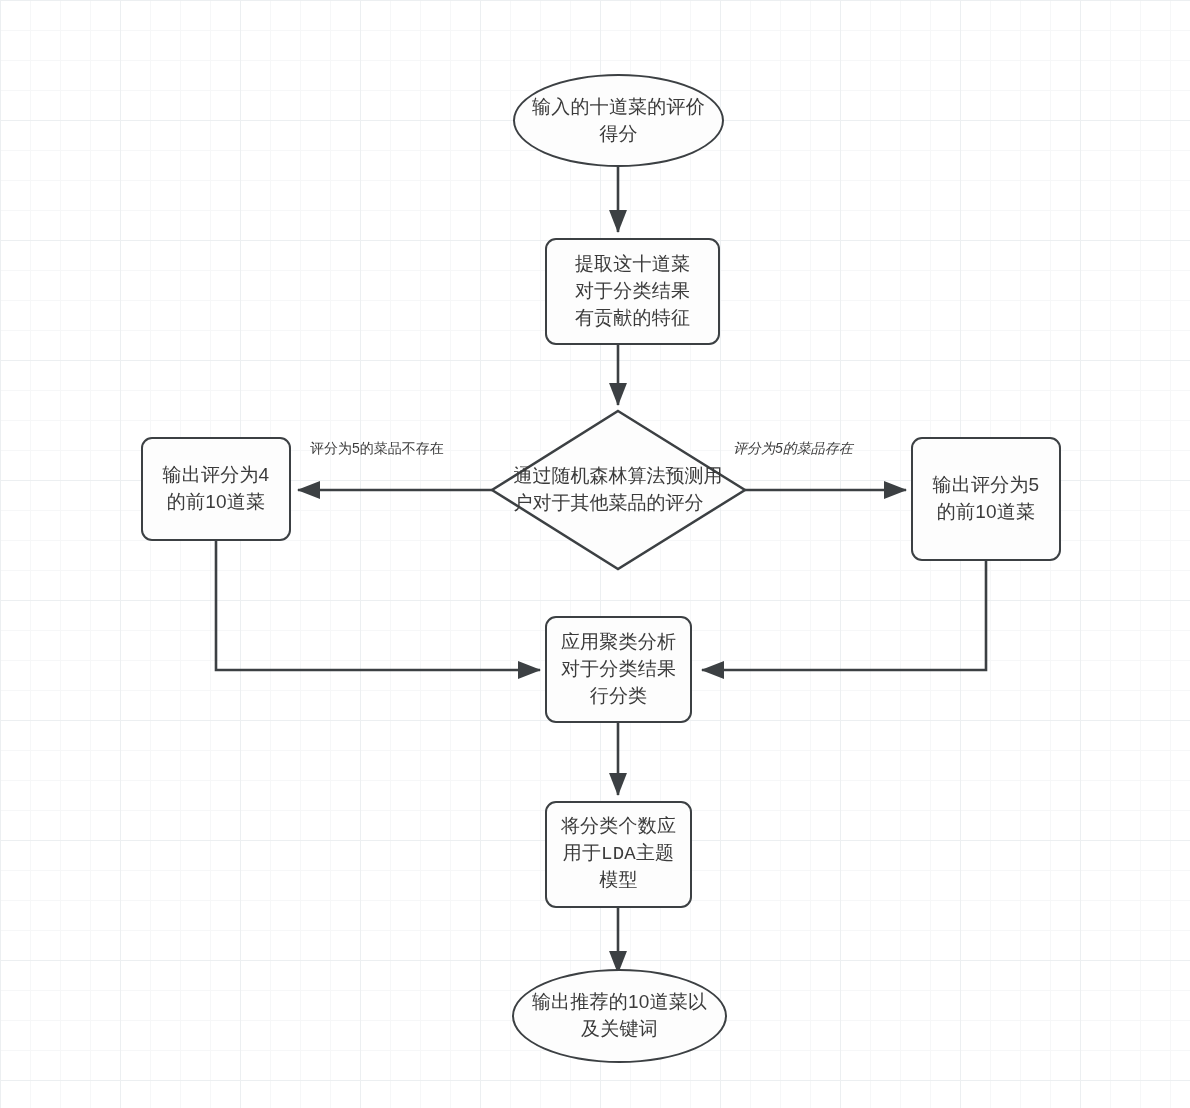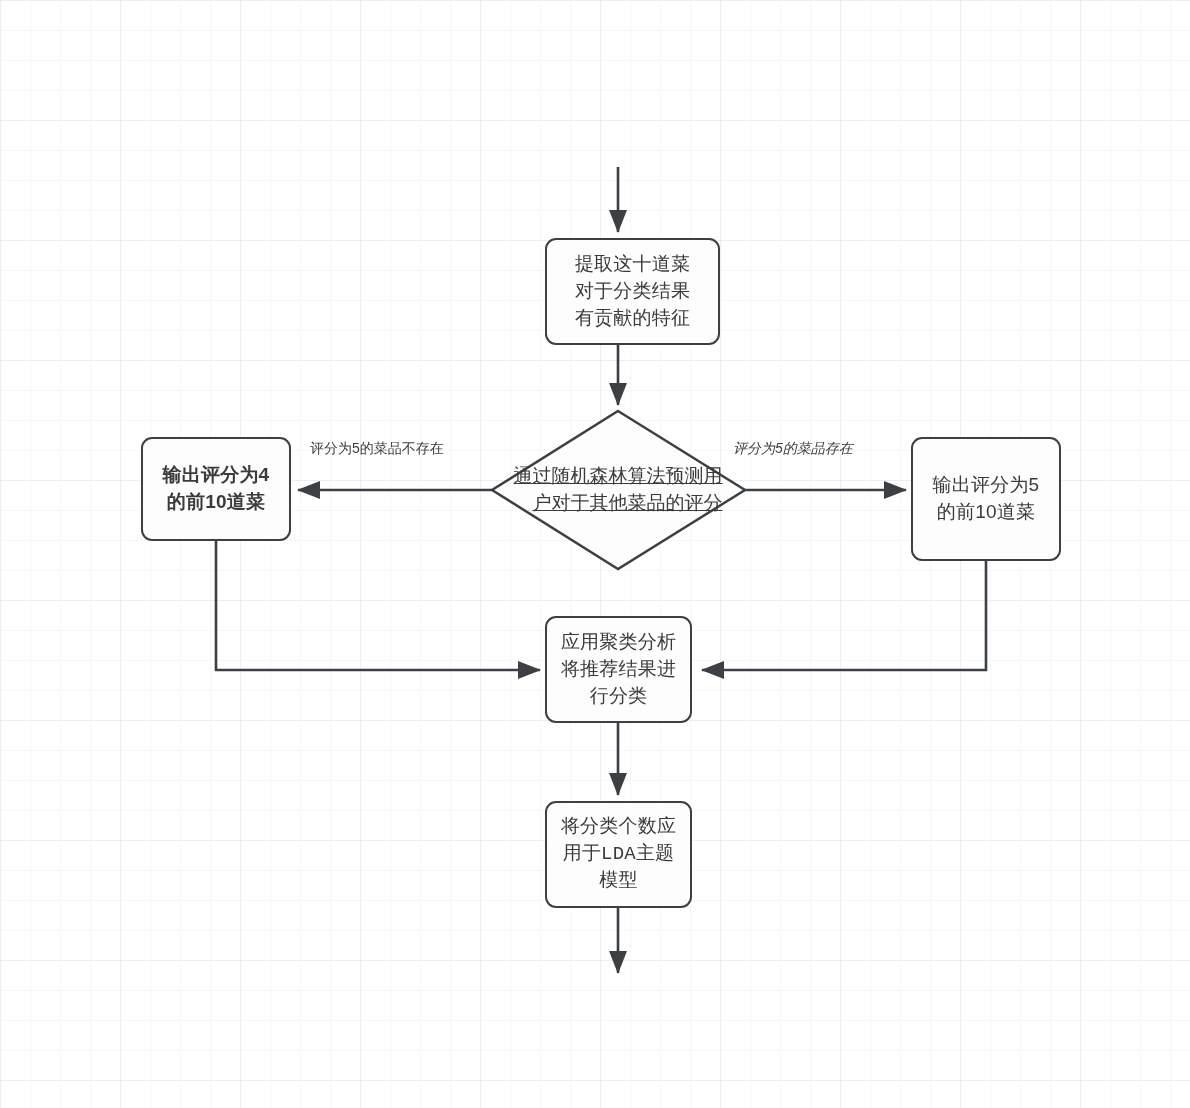--- a/index.html
+++ b/index.html
@@ -58,27 +58,26 @@
   .node-term {
     background: #fdfdfd;
     border: 2.5px solid #3c4043;
     border-radius: 50%;
   }
   .node-decision-text {
     position: absolute;
     display: flex;
     align-items: center;
     justify-content: center;
-    text-align: right;
+    text-align: left;
     color: #3b3b3b;
     font-size: 19px;
     line-height: 1.42;
     white-space: pre-line;
     pointer-events: none;
-    text-decoration: underline;
   }
   .edge-label {
     position: absolute;
     color: #3b3b3b;
     font-size: 14px;
     line-height: 1.2;
     white-space: nowrap;
   }
 </style>
 </head>
@@ -105,40 +104,44 @@
 
     <path d="M216,541 L216,670 L540,670" fill="none" stroke="#3c4043" stroke-width="2.6" marker-end="url(#arrow)"></path>
 
     <path d="M986,541 L986,670 L702,670" fill="none" stroke="#3c4043" stroke-width="2.6" marker-end="url(#arrow)"></path>
 
     <line x1="618" y1="723" x2="618" y2="795" stroke="#3c4043" stroke-width="2.6" marker-end="url(#arrow)"></line>
 
     <line x1="618" y1="908" x2="618" y2="973" stroke="#3c4043" stroke-width="2.6" marker-end="url(#arrow)"></line>
   </svg>
 
+  <div class="node node-term" style="left:513px; top:74px; width:211px; height:93px;">输入的十道菜的评价
+得分</div>
 
   <div class="node node-proc" style="left:545px; top:238px; width:175px; height:107px;">提取这十道菜
 对于分类结果
 有贡献的特征</div>
 
   <div class="node-decision-text" style="left:458px; top:455px; width:320px; height:70px;">通过随机森林算法预测用
 户对于其他菜品的评分</div>
 
-  <div class="node node-proc" style="left:141px; top:437px; width:150px; height:104px;font-weight:bold;">输出评分为4
+  <div class="node node-proc" style="left:141px; top:437px; width:150px; height:104px;">输出评分为4
 的前10道菜</div>
 
   <div class="node node-proc" style="left:911px; top:437px; width:150px; height:124px;">输出评分为5
 的前10道菜</div>
 
   <div class="node node-proc" style="left:545px; top:616px; width:147px; height:107px;">应用聚类分析
-将推荐结果进
+对于分类结果
 行分类</div>
 
   <div class="node node-proc" style="left:545px; top:801px; width:147px; height:107px;font-family:Liberation Mono, monospace;">将分类个数应
 用于LDA主题
 模型</div>
 
+  <div class="node node-term" style="left:512px; top:969px; width:215px; height:94px;">输出推荐的10道菜以
+及关键词</div>
 
   <div class="edge-label" style="left:310px; top:440px;">评分为5的菜品不存在</div>
 
   <div class="edge-label" style="left:733px; top:440px;font-style:italic;">评分为5的菜品存在</div>
 
 </div>
 
 </body></html>

